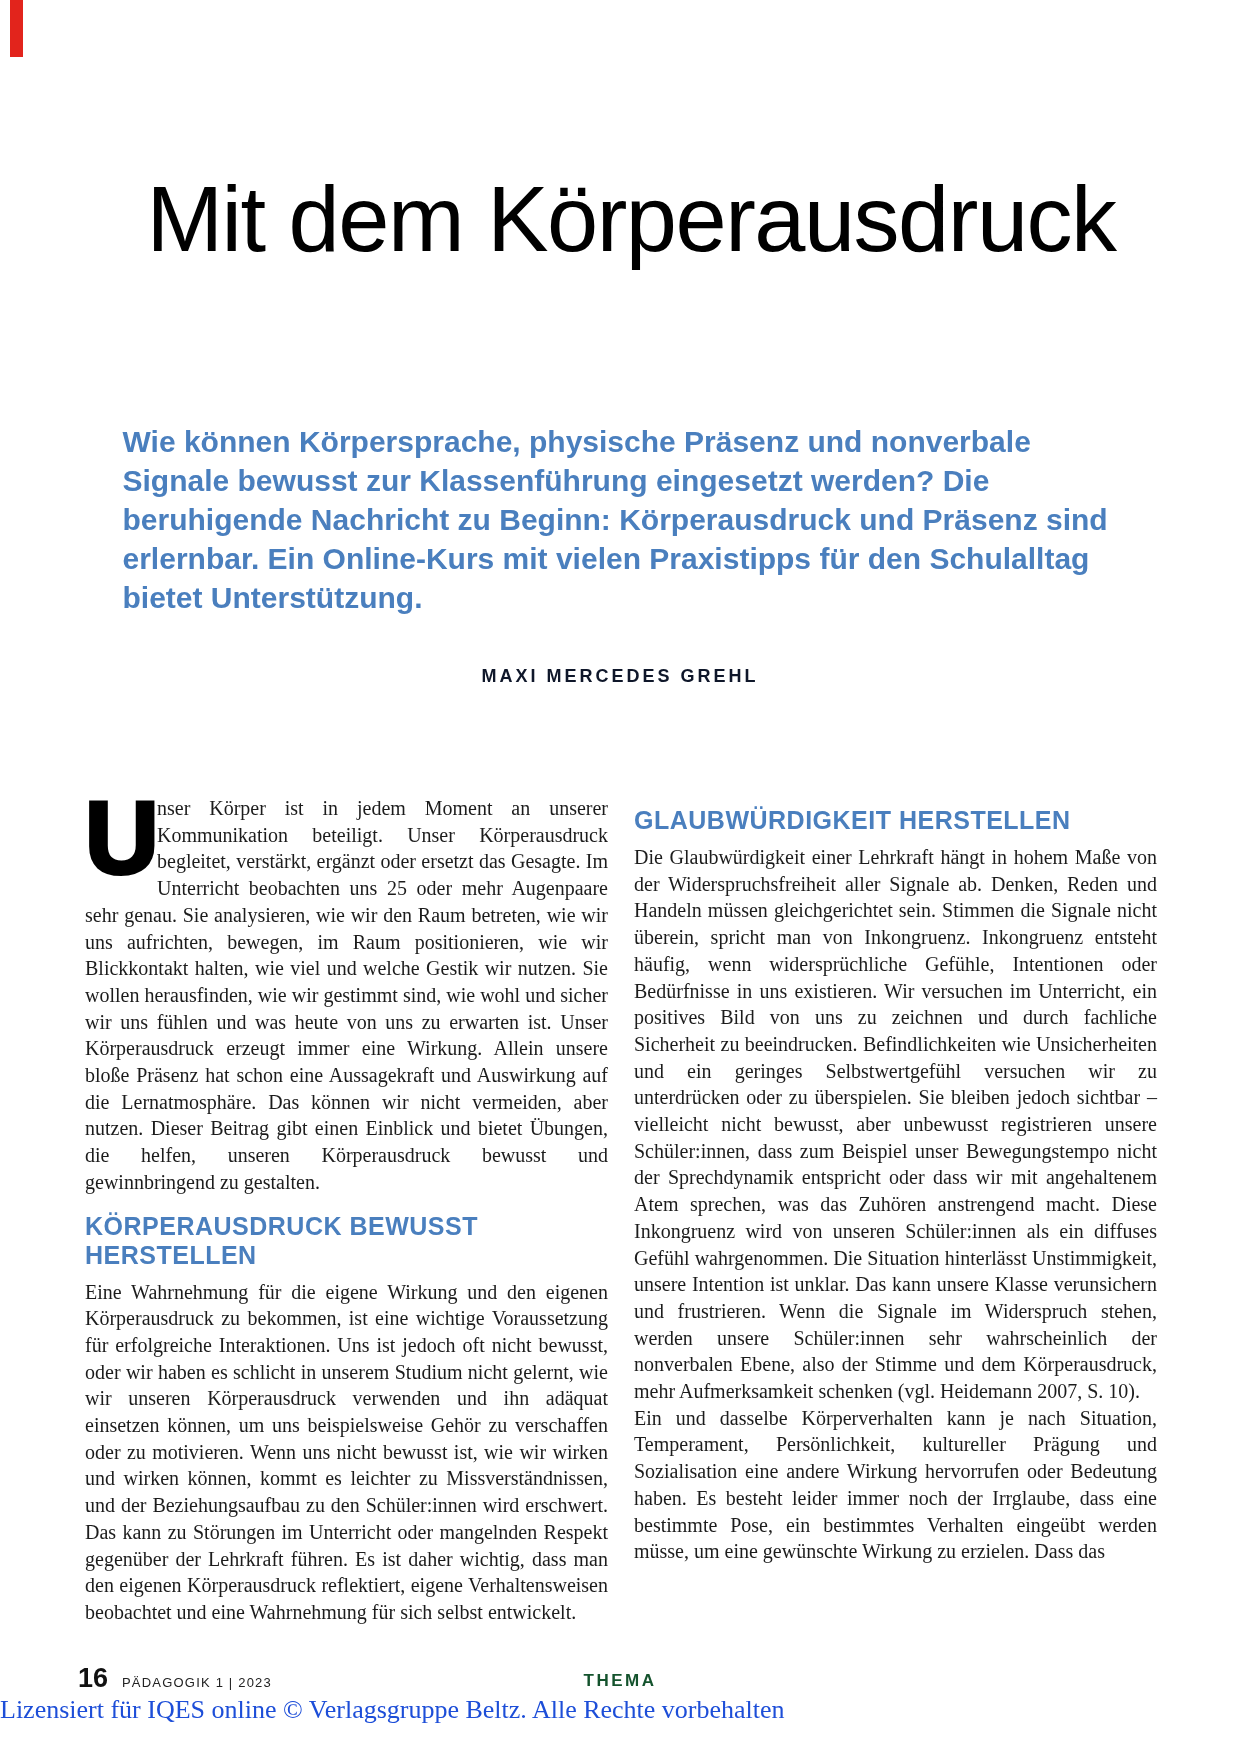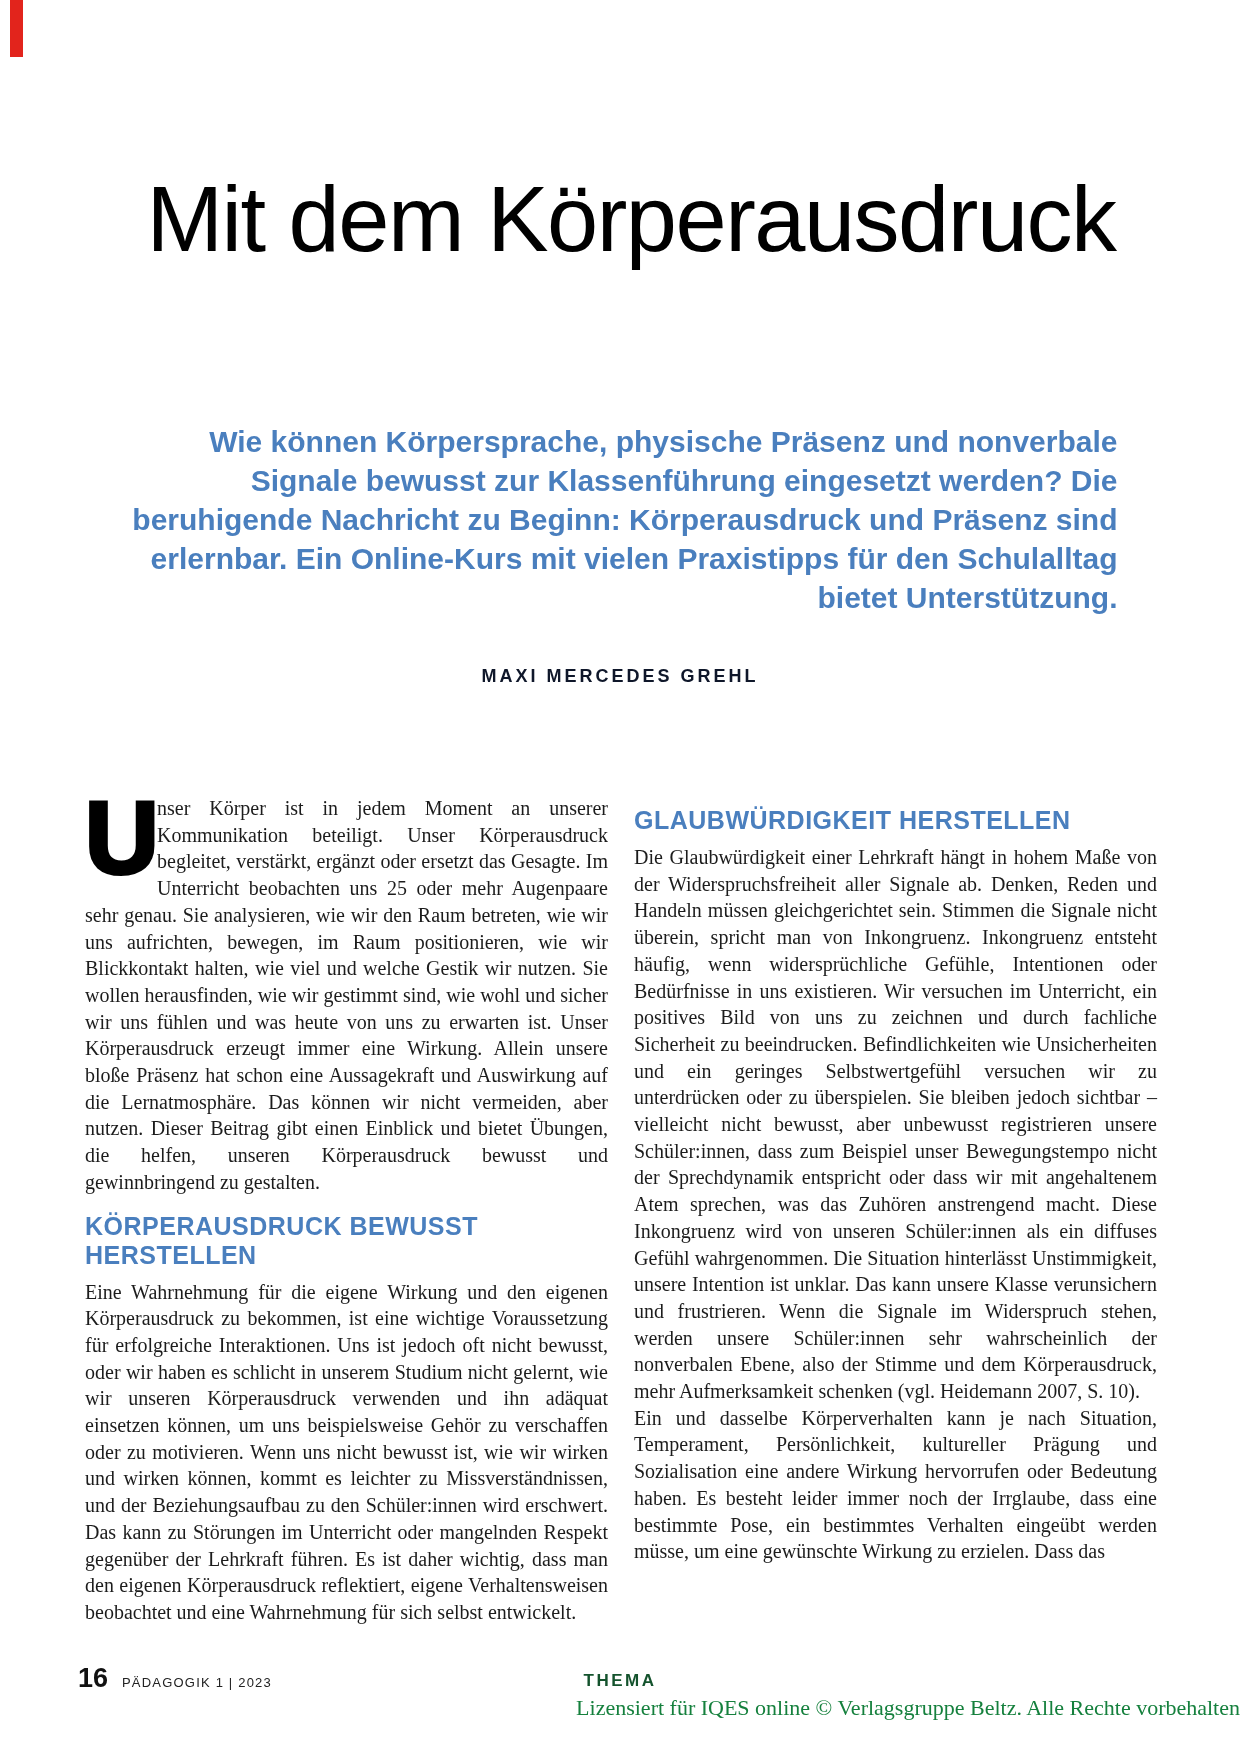--- a/index.html
+++ b/index.html
@@ -11,21 +11,21 @@
     position: absolute; left: 10px; top: 0; width: 13px; height: 57px; background: #e2241c;
   }
   .title {
     position: absolute; top: 150px; left: 0; width: 100%; margin: 11px;
     text-align: center; font-family: "Liberation Sans", sans-serif;
     font-weight: 400; font-size: 92px; line-height: 117px; letter-spacing: -1.5px; color: #000;
   }
   .title-line { display: block; }
   .lead {
     position: absolute; top: 422px; left: 50%; transform: translateX(-50%); width: 995px; margin: 0;
-    text-align: right; font-family: "Liberation Sans", sans-serif;
+    text-align: left; font-family: "Liberation Sans", sans-serif;
     font-weight: 700; font-size: 30px; line-height: 39px; color: #4a7fbe;
   }
   .author {
     position: absolute; top: 666px; left: 0; width: 100%; text-align: center;
     font-family: "Liberation Sans", sans-serif; font-weight: 700;
     font-size: 18px; letter-spacing: 3px; color: #0f172a;
   }
   .columns {
     position: absolute; top: 795px; left: 85px; width: 1072px;
     display: flex; gap: 26px;
@@ -52,22 +52,22 @@
   .journal {
     position: absolute; left: 122px; top: 1675px;
     font-family: "Liberation Sans", sans-serif; font-size: 13px; letter-spacing: 1.2px; color: #222;
   }
   .section-label {
     position: absolute; left: 0; top: 1671px; width: 100%; text-align: center;
     font-family: "Liberation Sans", sans-serif; font-weight: 700;
     font-size: 17px; letter-spacing: 2.5px; color: #14532d;
   }
   .license {
-    position: absolute; left: 0; top: 1695px; width: 100%; text-align: right;
-    font-family: "Liberation Serif", serif; font-size: 22px; color: #15803d;
+    position: absolute; left: 0; top: 1695px; width: 100%; text-align: left;
+    font-family: "Liberation Serif", serif; font-size: 26px; color: #1d4ed8;
   }
 </style>
 </head>
 <body>
 
 <div class="page">
 
   <div class="red-tab"></div>
 
   <h1 class="title">

